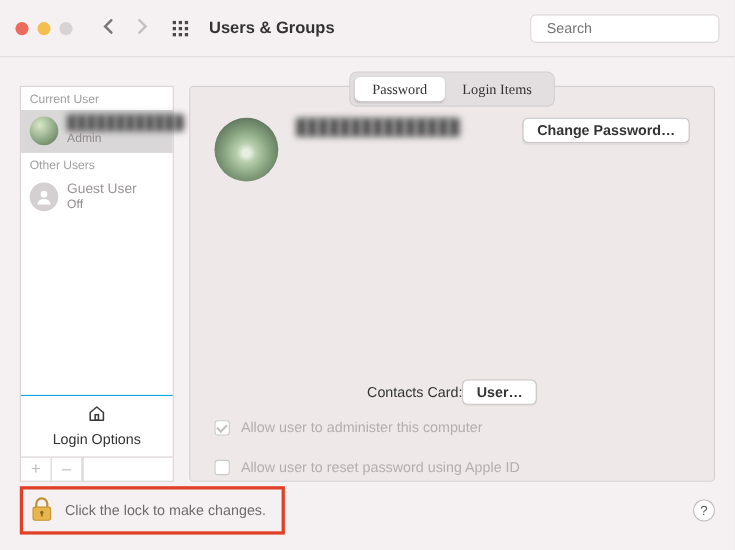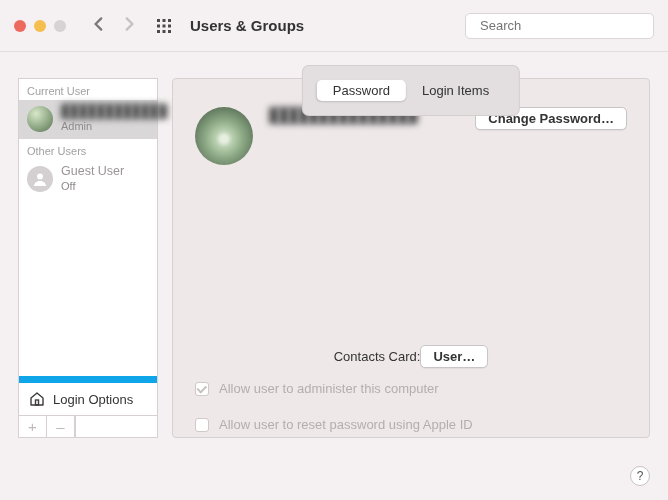--- a/index.html
+++ b/index.html
@@ -24,21 +24,21 @@
   .traffic { display: flex; gap: 8px; margin-right: 24px; }
   .dot { width: 12px; height: 12px; border-radius: 50%; }
   .dot.red { background: #ed6a5e; }
   .dot.yellow { background: #f4bf4f; }
   .dot.grey { background: #d7d2d3; }
   .nav { display: flex; gap: 12px; margin-right: 18px; }
   .nav svg { width: 18px; height: 18px; }
   .grid-btn { margin-right: 18px; display: flex; align-items: center; }
   .title { font-size: 15px; font-weight: 600; color: #333; flex: 1; }
   .search {
-    width: 189px; height: 26px; background: #fff;
+    width: 172px; height: 26px; background: #fff;
     border: 1px solid #dcd6d7; border-radius: 5px;
     display: flex; align-items: center; padding: 0 8px; gap: 6px; margin-left: 32px;
   }
   .search input {
     border: none; outline: none; background: transparent;
     font-size: 13px; flex: 1; color: #555;
   }
   
   .body { display: flex; padding: 26px 18px 8px 18px; gap: 14px; height: 394px; }
   .sidebar {
@@ -60,41 +60,41 @@
   .avatar.large {
     width: 58px; height: 58px;
     background: radial-gradient(circle at 50% 55%, #e6eee0 8%, #b8cfae 20%, #8aa783 45%, #596e56 80%);
   }
   .user-text { display: flex; flex-direction: column; line-height: 1.25; }
   .user-name { font-size: 12.5px; color: #444; }
   .user-sub { font-size: 11px; color: #8e8a8b; }
   .blur { color: transparent; text-shadow: 0 0 6px #555; user-select: none; }
   .sidebar-middle { flex: 1; }
   .login-options {
-    border-top: 7px solid #0ea5e9; display: flex; align-items: center;
-    gap: 8px; padding: 8px 10px; font-size: 13px; color: #333;
+    border-top: 1px solid #0ea5e9; display: flex; align-items: center;
+    gap: 8px; padding: 8px 10px; font-size: 13px; color: #333; flex-direction: column;
   }
   .sidebar-footer {
     display: flex; border-top: 1px solid #d6d0d1; height: 22px;
   }
   .sq-btn {
     width: 28px; display: flex; align-items: center; justify-content: center;
     border-right: 1px solid #d6d0d1; color: #bfb9ba; font-size: 15px;
   }
   .sq-spacer { flex: 1; border-left: 1px solid #d6d0d1; }
   
   .main {
     flex: 1; background: #eee8e9; border: 1px solid #d6d0d1;
     border-radius: 4px; position: relative;
     display: flex; flex-direction: column;
   }
   .tabs {
     position: absolute; top: -13px; left: 50%; transform: translateX(-50%);
     display: flex; background: #e3dedf; border-radius: 6px;
-    padding: 14px; box-shadow: 0 0 0 1px #d3cecf;
+    padding: 4px; box-shadow: 0 0 0 1px #d3cecf; font-family: Liberation Serif, serif;
   }
   .tab {
     padding: 3px 16px; font-size: 13px; color: #333; border-radius: 5px;
     cursor: pointer;
   }
   .tab.active { background: #fff; box-shadow: 0 1px 2px rgba(0,0,0,.15); }
   .user-header {
     display: flex; align-items: flex-start; gap: 16px;
     padding: 28px 22px 12px;
   }
@@ -248,14 +248,23 @@
       <span>Allow user to administer this computer</span>
     </div>
     <div class="check-row">
       <div class="checkbox"></div>
       <span>Allow user to reset password using Apple ID</span>
     </div>
   </div>
 </div>
 
 <div class="footer">
+  <div class="lock-area">
+    <svg width="22" height="24" viewBox="0 0 22 24">
+      <path d="M6 10V7a5 5 0 0110 0v3" fill="none" stroke="#b89236" stroke-width="2"></path>
+      <rect x="3" y="10" width="16" height="12" rx="2" fill="#e8b64c" stroke="#c49530"></rect>
+      <circle cx="11" cy="15" r="1.6" fill="#8a6b24"></circle>
+      <rect x="10.2" y="15" width="1.6" height="3.5" fill="#8a6b24"></rect>
+    </svg>
+    <span class="lock-text">Click the lock to make changes.</span>
+  </div>
   <div class="help">?</div>
 </div>
 
 </body></html>

